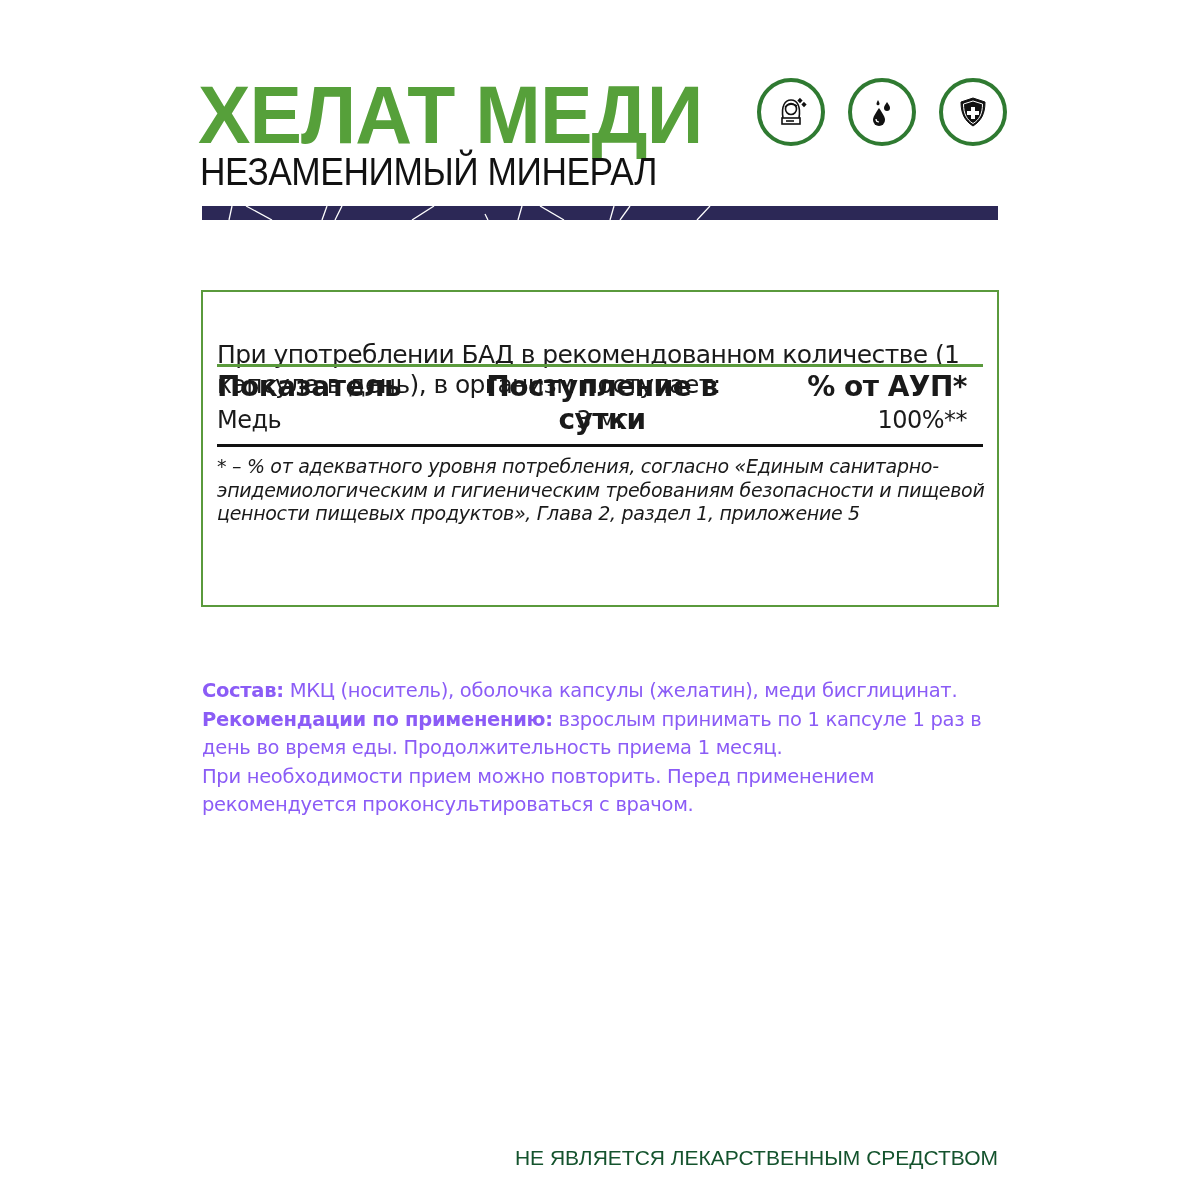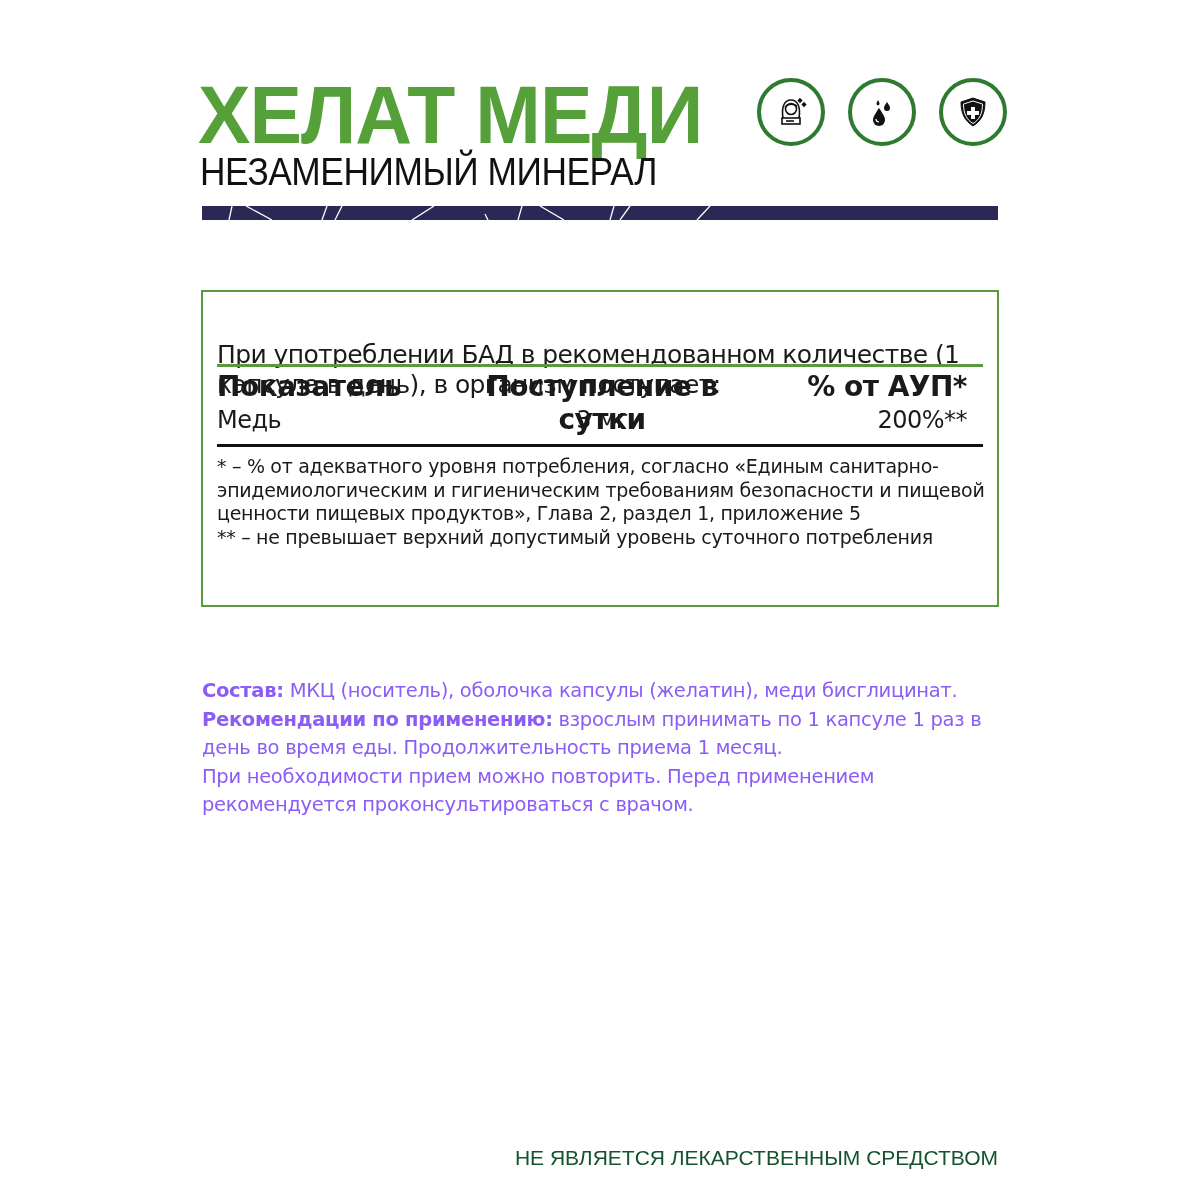--- a/index.html
+++ b/index.html
@@ -40,21 +40,21 @@
     .green-rule { position: absolute; left: 14px; top: 72px; width: 766px; height: 3px; background: #5a9a3c; }
     .thead, .trow { position: absolute; left: 14px; width: 766px; height: 32px; }
     .thead { top: 78px; font-weight: bold; font-size: 28px; letter-spacing: -0.5px; }
     .trow { top: 114px; font-size: 24px; letter-spacing: -0.5px; }
     .c1 { position: absolute; left: 0; top: 0; }
     .c2 { position: absolute; left: 240px; width: 290px; text-align: center; top: 0; }
     .c3 { position: absolute; right: 16px; top: 0; text-align: left; }
     .black-rule { position: absolute; left: 14px; top: 152px; width: 766px; height: 3px; background: #111; }
     .footnotes {
       position: absolute; left: 14px; top: 163px; width: 770px;
-      font-size: 19px; line-height: 23.5px; color: #1a1a1a; letter-spacing: -0.3px;
+      font-style: italic; font-size: 19px; line-height: 23.5px; color: #1a1a1a; letter-spacing: -0.3px;
     }
     .footnotes p { margin: 0; }
     .details {
       position: absolute; left: 202px; top: 677px; width: 800px;
       font-size: 19.5px; line-height: 28.5px; color: #8b5cf6; letter-spacing: -0.3px;
     }
     .details p { margin: 0; }
     .details b { font-weight: bold; }
     .disclaimer {
       position: absolute; right: 202px; top: 1130px;
@@ -117,26 +117,25 @@
   <div class="intro">При употреблении БАД в рекомендованном количестве (1 капсула в день), в организм поступает:</div>
   <div class="green-rule"></div>
   <div class="thead">
     <span class="c1">Показатель</span>
     <span class="c2">Поступление в сутки</span>
     <span class="c3">% от АУП*</span>
   </div>
   <div class="trow">
     <span class="c1">Медь</span>
     <span class="c2">3 мг</span>
-    <span class="c3">200%**</span>
+    <span class="c3">100%**</span>
   </div>
   <div class="black-rule"></div>
   <div class="footnotes">
     <p>* – % от адекватного уровня потребления, согласно «Единым санитарно-эпидемиологическим и гигиеническим требованиям безопасности и пищевой ценности пищевых продуктов», Глава 2, раздел 1, приложение 5</p>
-    <p>** – не превышает верхний допустимый уровень суточного потребления</p>
   </div>
 </div>
 
 <div class="details">
   <p><b>Состав:</b><span> МКЦ (носитель), оболочка капсулы (желатин), меди бисглицинат.</span></p>
   <p><b>Рекомендации по применению:</b><span> взрослым принимать по 1 капсуле 1 раз в день во время еды. Продолжительность приема 1 месяц.</span></p>
   <p>При необходимости прием можно повторить. Перед применением рекомендуется проконсультироваться с врачом.</p>
 </div>
 
 <div class="disclaimer">НЕ ЯВЛЯЕТСЯ ЛЕКАРСТВЕННЫМ СРЕДСТВОМ</div>

